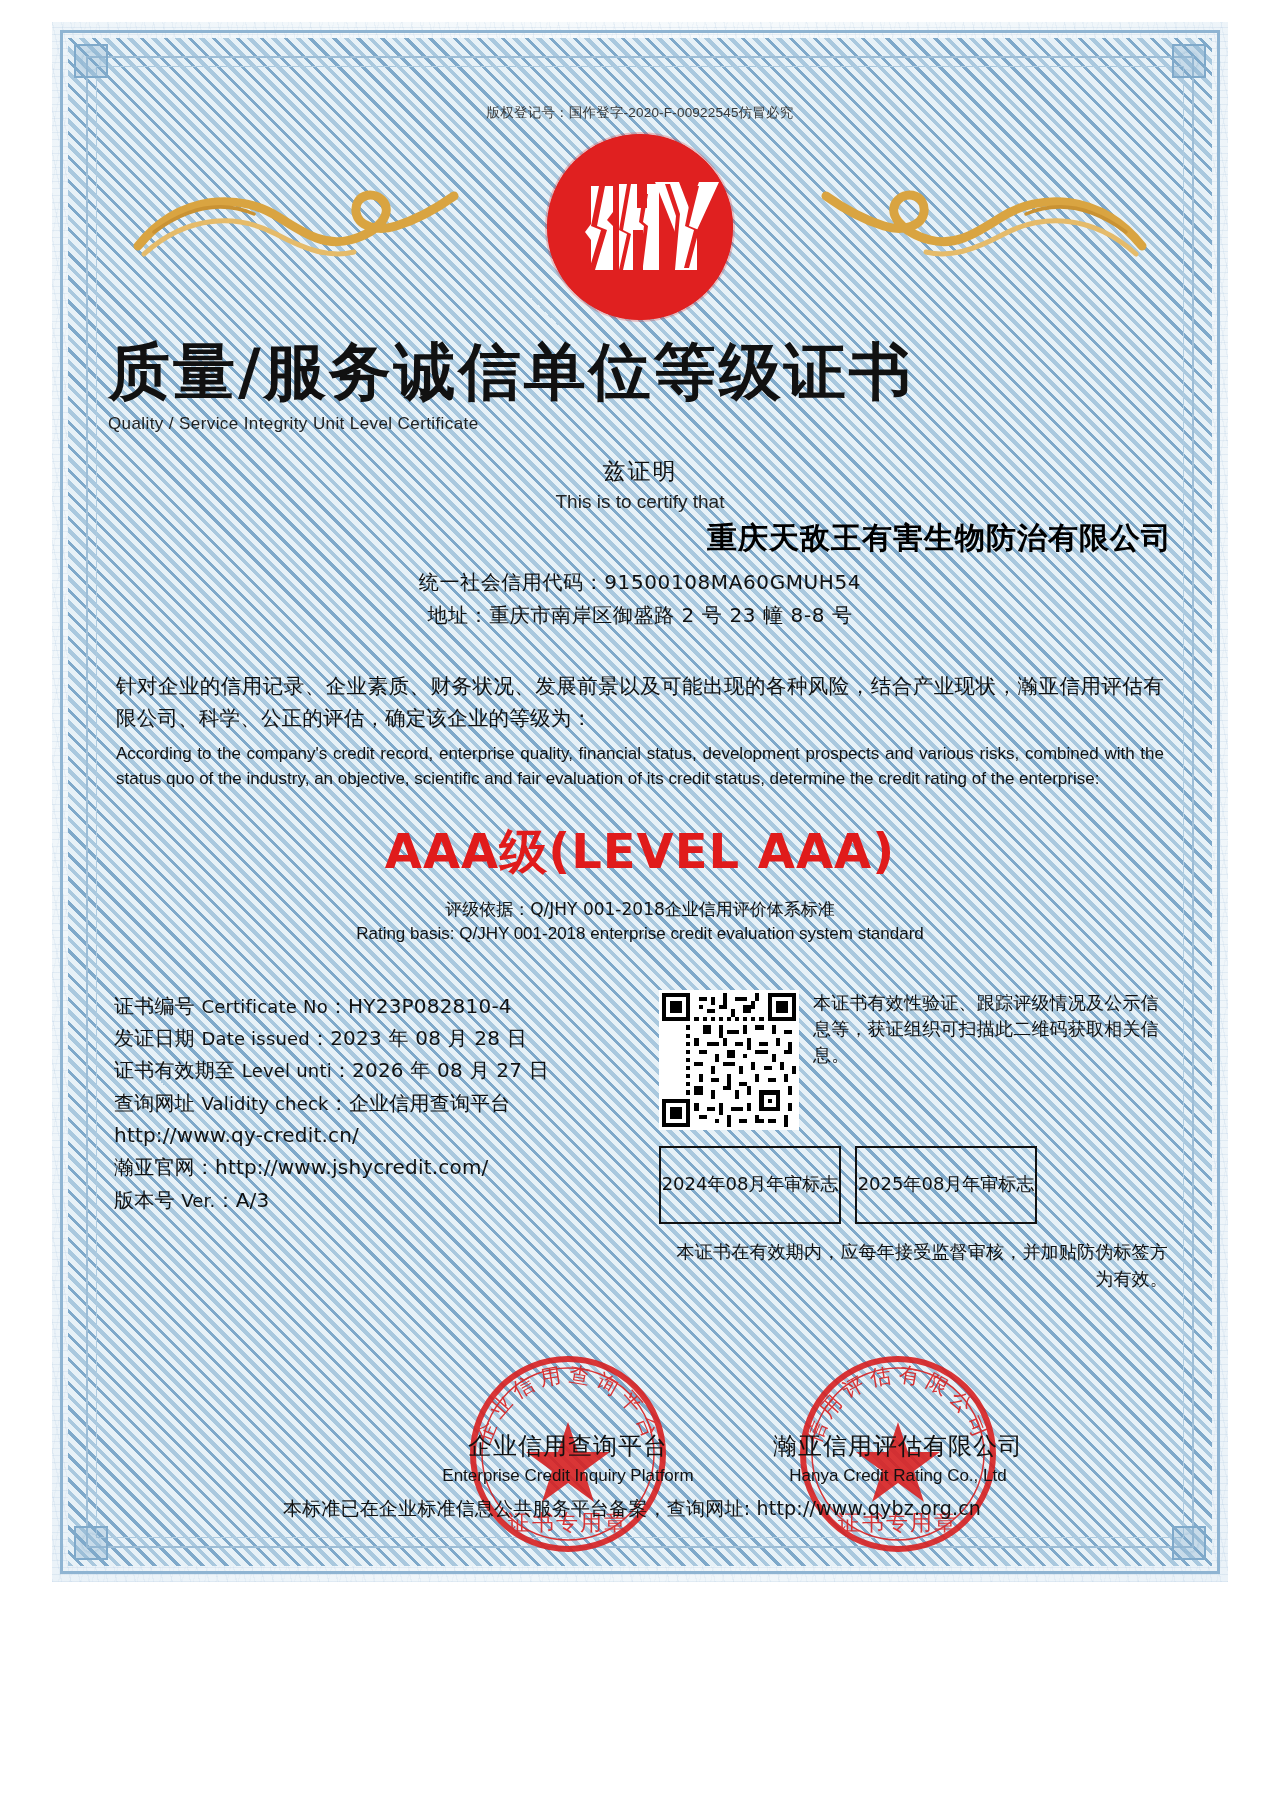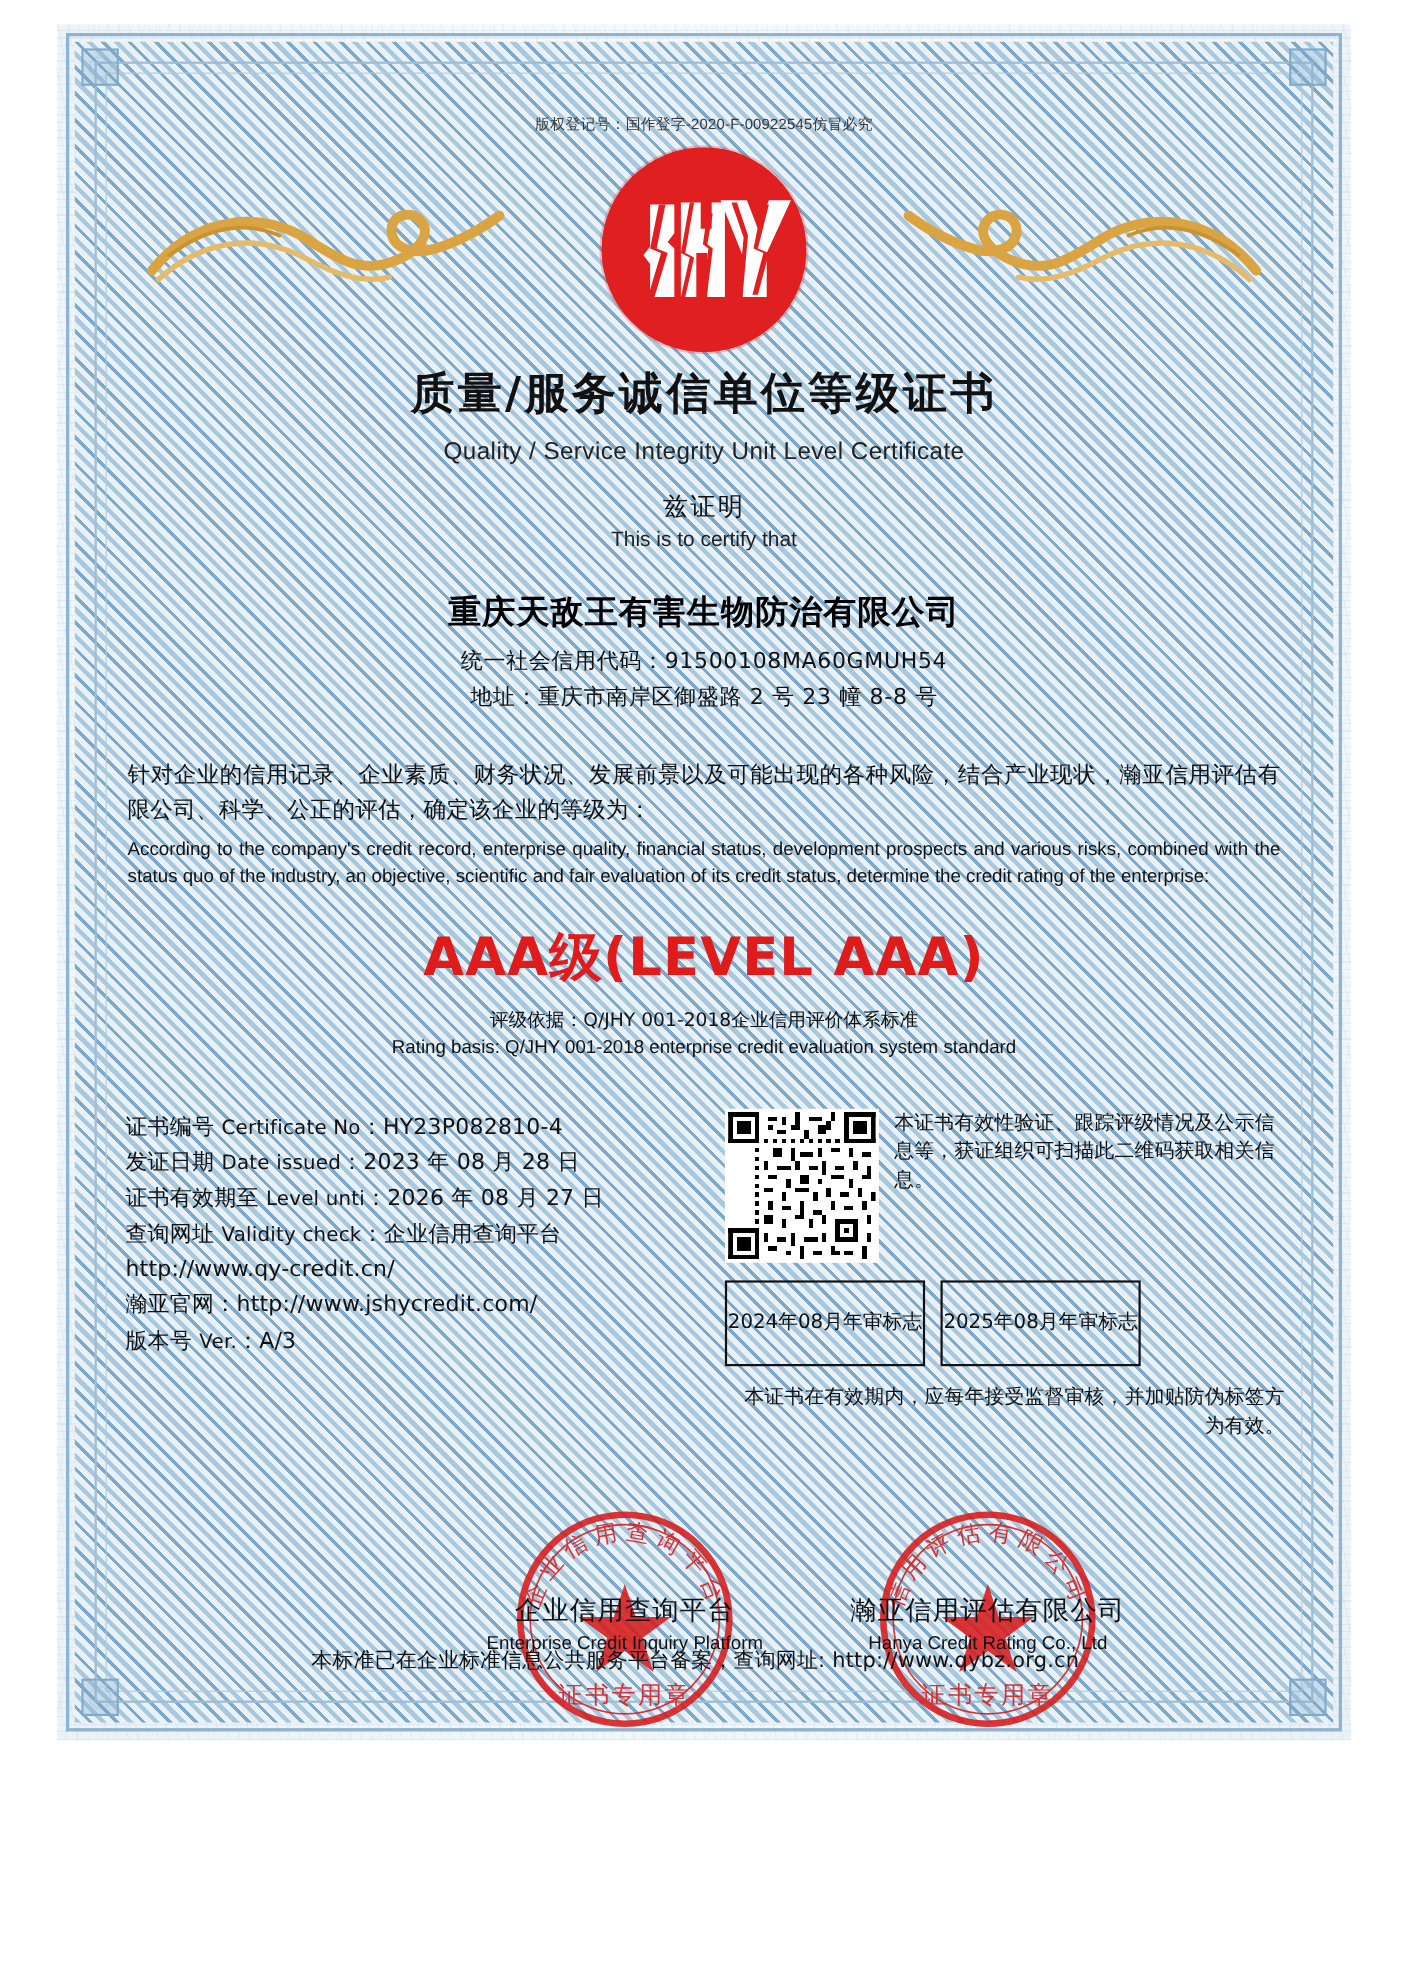--- a/index.html
+++ b/index.html
@@ -138,55 +138,52 @@
     width: 186px;
     height: 186px;
     border-radius: 50%;
     background: #e02020;
     box-shadow: 0 0 0 2px rgba(220,30,30,0.25);
     overflow: hidden;
   }
 
   
   .title-cn {
-    text-align: center;
-    font-size: 40px;
+    font-size: 62px;
     font-weight: 700;
     color: #111;
     letter-spacing: 3px;
     margin-top: 10px;
     font-family: "DejaVu Sans", "Liberation Sans", sans-serif;
   }
   .title-en {
-    text-align: center;
-    font-size: 22px;
+    font-size: 17px;
     color: #222;
-    margin-top: 12px;
     letter-spacing: 0.4px;
   }
   .certify-cn {
     text-align: center;
     font-size: 23px;
     color: #111;
     margin-top: 22px;
     letter-spacing: 2px;
     font-family: "DejaVu Sans", "Liberation Sans", sans-serif;
   }
   .certify-en {
     text-align: center;
     font-size: 19px;
     color: #222;
     margin-top: 4px;
   }
   .company-name {
-    text-align: center;
+    text-align: right;
     font-size: 30px;
     font-weight: 700;
     color: #000;
-    margin-top: 34px;
+    margin-top: 5px;
     letter-spacing: 1px;
     font-family: "DejaVu Sans", "Liberation Sans", sans-serif;
   }
   .company-meta {
     text-align: center;
     font-size: 20px;
     color: #111;
     margin-top: 10px;
     letter-spacing: 0.6px;
     font-family: "DejaVu Sans", "Liberation Sans", sans-serif;

